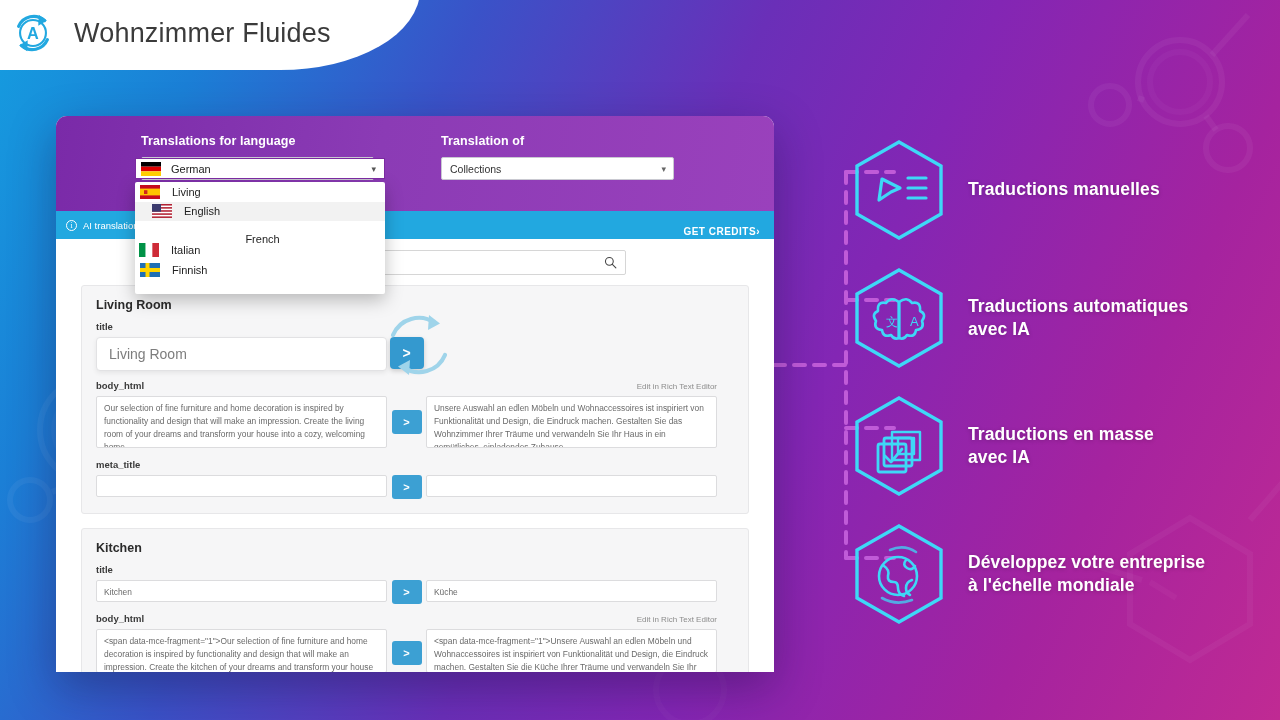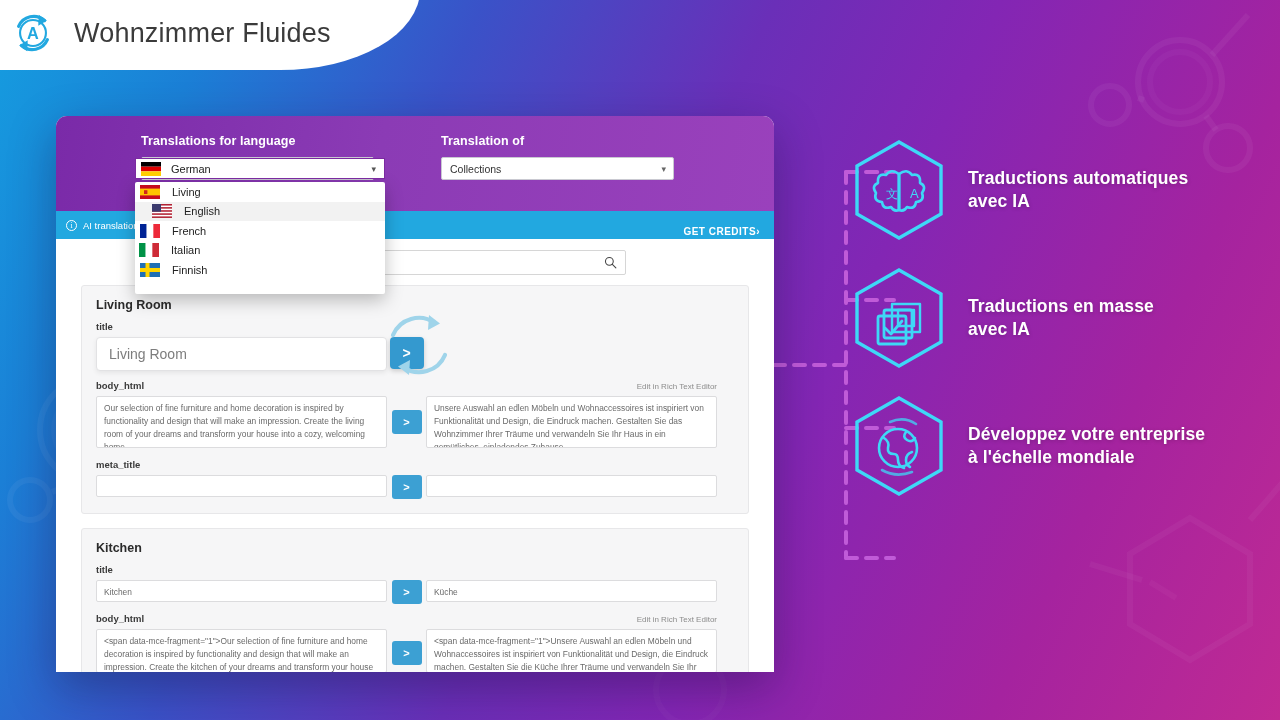--- a/index.html
+++ b/index.html
@@ -429,21 +429,21 @@
             <rect y="3.1" width="20" height="1.55"></rect>
           <rect y="6.2" width="20" height="1.55"></rect>
             <rect y="9.3" width="20" height="1.55"></rect>
           <rect y="12.4" width="20" height="1.55"></rect>
         </g>
         <rect width="9" height="7.7" fill="#3c3b6e"></rect>
       </svg>
       <span style="font-size:11px;color:#222;">English</span>
     </div>
 
-    <div style="display:flex;align-items:center;gap:12px;height:19.5px;padding-left:5px;">
+    <div style="display:flex;align-items:center;gap:12px;height:19.5px;padding-left:5px;flex-direction:column;">
       <svg width="20" height="14" viewBox="0 0 20 14">
         <rect width="6.67" height="14" fill="#002395"></rect>
         <rect x="6.67" width="6.67" height="14" fill="#fff"></rect>
         <rect x="13.34" width="6.66" height="14" fill="#ed2939"></rect>
       </svg>
       <span style="font-size:11px;color:#222;">French</span>
     </div>
 
     <div style="display:flex;align-items:center;gap:12px;height:19.5px;padding-left:4px;">
       <svg width="20" height="14" viewBox="0 0 20 14">
@@ -471,20 +471,32 @@
       <rect width="20" height="4.67" fill="#000"></rect>
       <rect y="4.67" width="20" height="4.66" fill="#dd0000"></rect>
       <rect y="9.33" width="20" height="4.67" fill="#ffce00"></rect>
     </svg>
     <span style="font-size:11px;color:#222;">German</span>
     <span style="margin-left:auto;margin-right:8px;font-size:9px;color:#555;">▾</span>
   </div>
 
   <div class="features">
 
+    <div class="feature">
+      <div class="hexwrap">
+        <svg viewBox="0 0 102 104" width="102" height="104">
+          <path d="M51 4 L93 28 V76 L51 100 L9 76 V28 Z" fill="none" stroke="#3ed8f7" stroke-width="3.4"></path>
+          <g stroke="#3ed8f7" stroke-width="3.2" fill="none" stroke-linecap="round" stroke-linejoin="round">
+            <path d="M31 62 L34 41 L52 50 L43 54 Z"></path>
+            <path d="M60 40 H78 M60 50 H78 M60 60 H78"></path>
+          </g>
+        </svg>
+      </div>
+      <div class="feature-text">Traductions manuelles</div>
+    </div>
 
     <div class="feature">
       <div class="hexwrap">
         <svg viewBox="0 0 102 104" width="102" height="104">
           <path d="M51 4 L93 28 V76 L51 100 L9 76 V28 Z" fill="none" stroke="#3ed8f7" stroke-width="3.4"></path>
           <g stroke="#3ed8f7" stroke-width="2.6" fill="none" stroke-linejoin="round">
             <path d="M51 36 q-8 -6 -13 1 q-9 -2 -8 8 q-7 3 -2 10 q-3 8 6 9 q1 8 9 5 q3 5 8 3 Z"></path>
             <path d="M51 36 q8 -6 13 1 q9 -2 8 8 q7 3 2 10 q3 8 -6 9 q-1 8 -9 5 q-3 5 -8 3 Z"></path>
             <line x1="51" y1="36" x2="51" y2="72"></line>
           </g>

